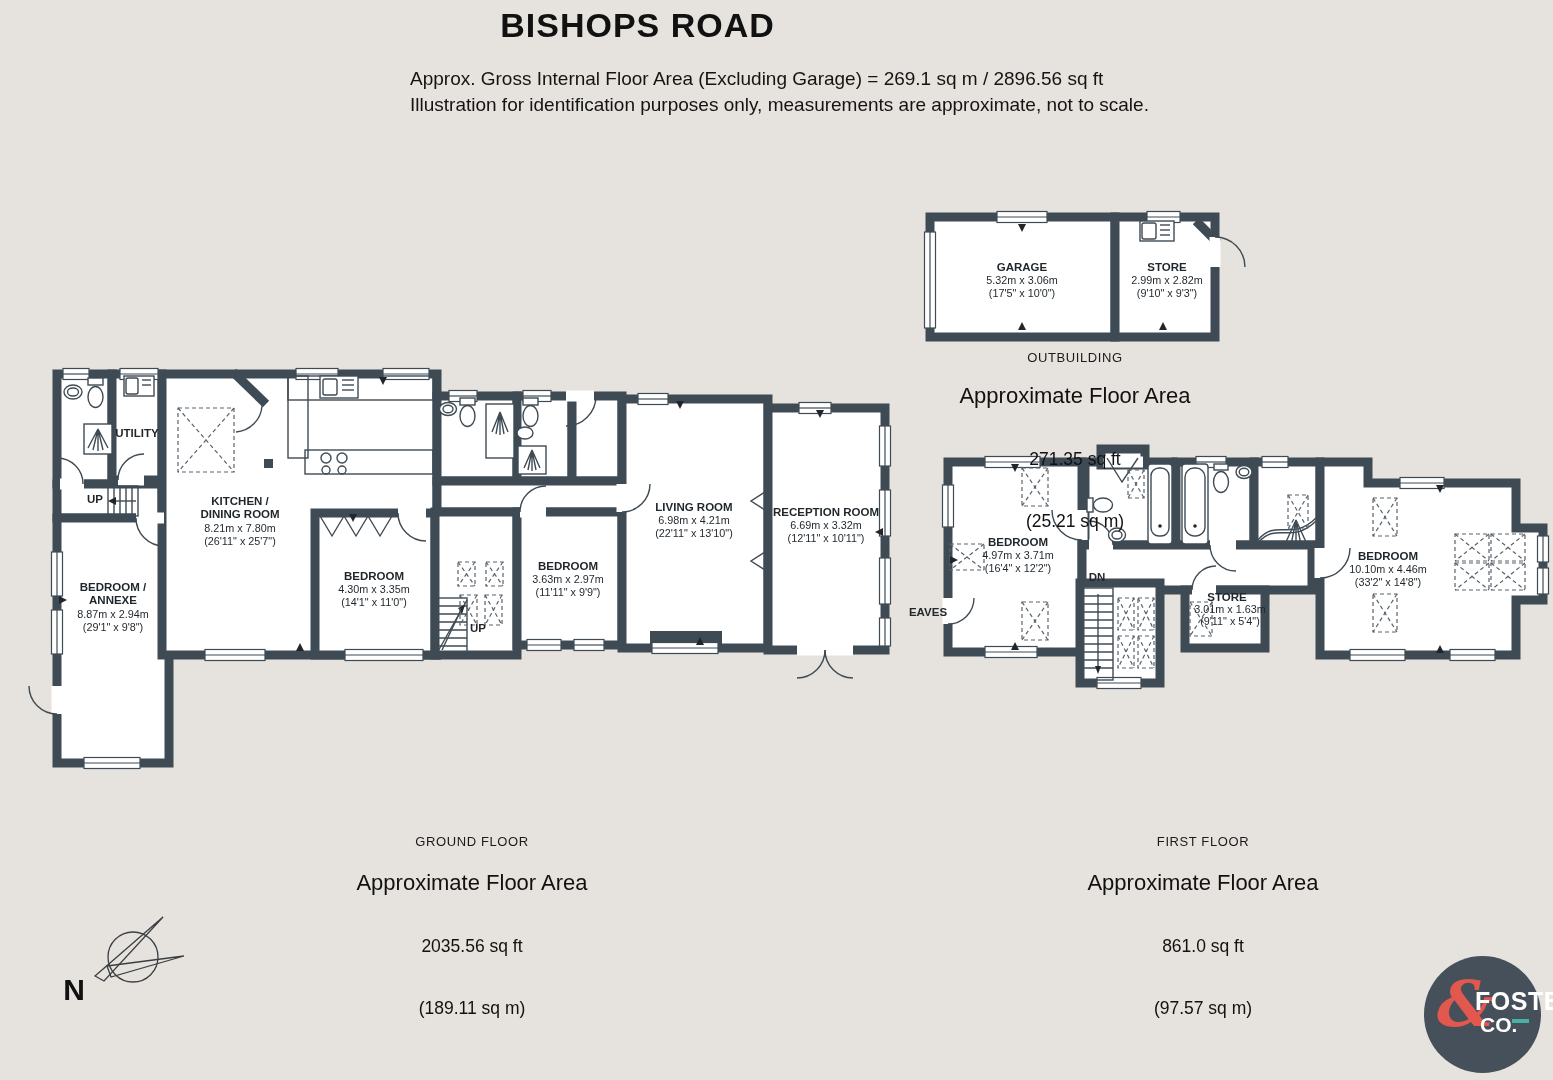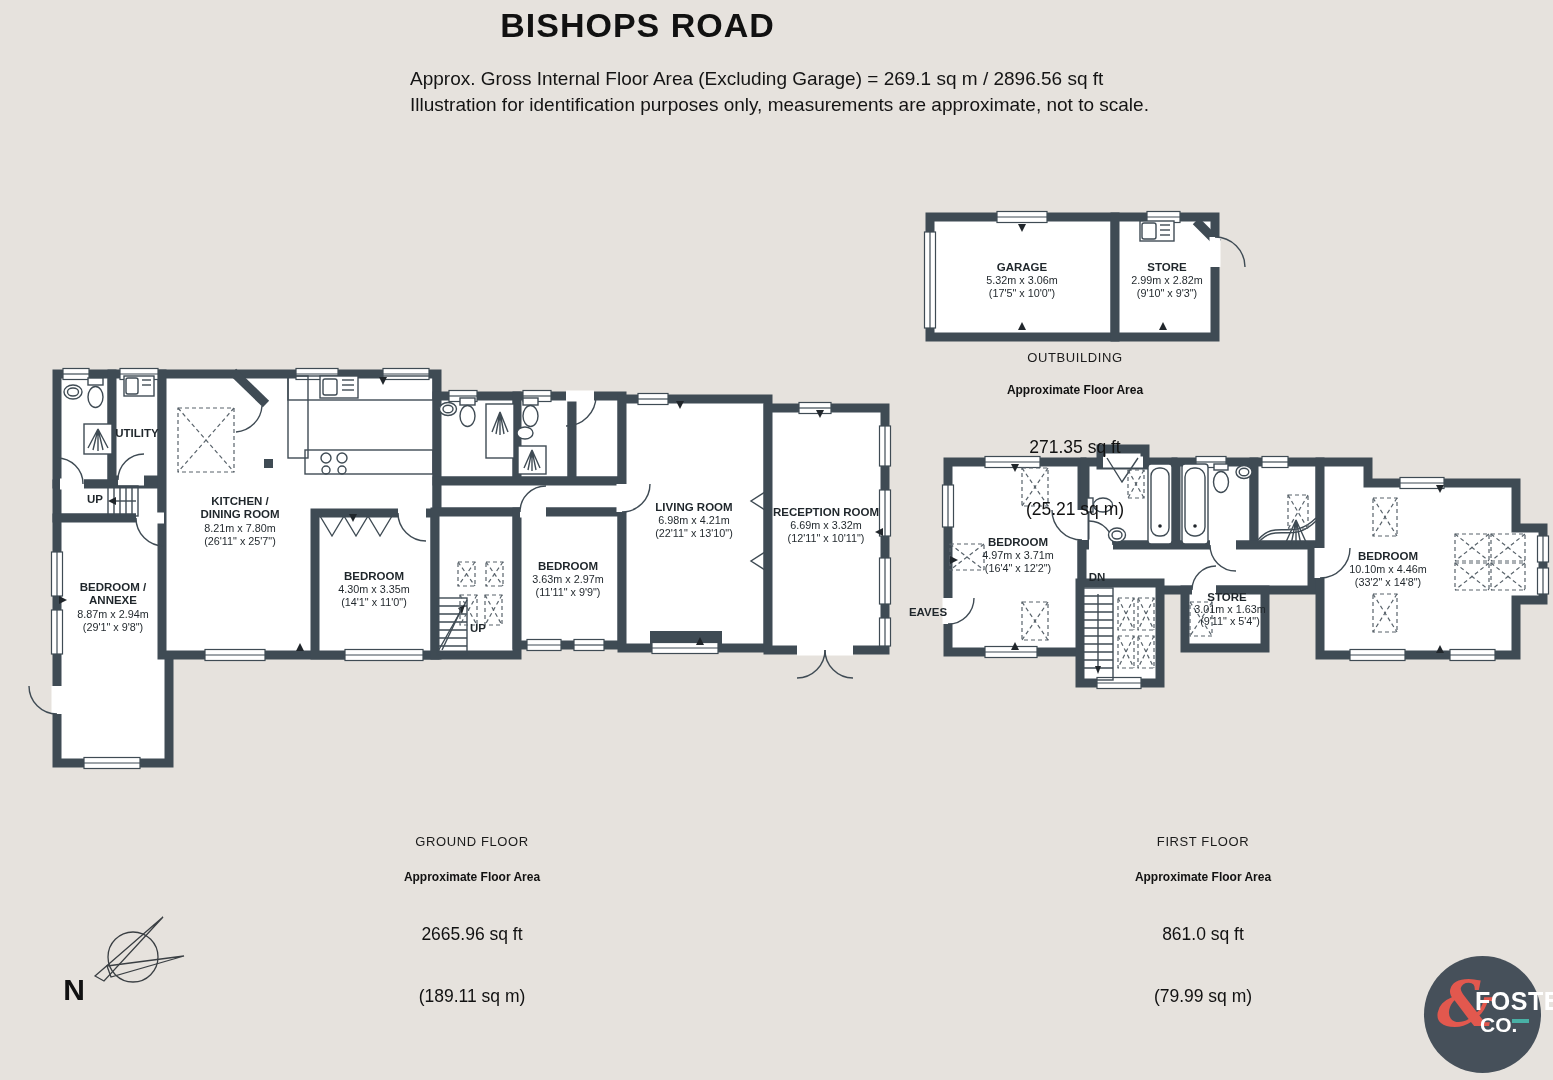--- a/index.html
+++ b/index.html
@@ -8,21 +8,21 @@
   .plan-svg{position:absolute;left:0;top:0;}
 
   
   .title{position:absolute;left:0;top:6px;width:1275px;text-align:center;
          font-size:34px;font-weight:bold;letter-spacing:1px;color:#111;}
   .subtitle{position:absolute;left:410px;top:66px;font-size:19px;line-height:26px;color:#141414;}
 
   
   .floorlabel{position:absolute;text-align:center;font-size:13px;letter-spacing:.6px;color:#1b1b1b;}
   .areablock{position:absolute;text-align:center;color:#111;}
-  .areablock .ah{font-size:12px;font-weight:bold;margin-bottom:2px;}
+  .areablock .ah{font-size:22px;font-weight:normal;margin-bottom:2px;}
   .areablock .av{font-size:17.5px;line-height:21.5px;margin-top:40px;}
 
   
   .room{fill:#ffffff;stroke:#3f4b54;stroke-width:9;stroke-linejoin:miter;}
   .wall{stroke:#3f4b54;stroke-width:9;fill:none;}
   .thin{stroke:#3f4b54;stroke-width:1.4;fill:none;}
   .fix{stroke:#3f4b54;stroke-width:1.4;fill:#ffffff;}
   .win rect{fill:#ffffff;stroke:#3f4b54;stroke-width:1.2;}
   .win line{stroke:#3f4b54;stroke-width:1.2;}
   .gap{fill:#ffffff;}
@@ -483,29 +483,29 @@
   <div class="floorlabel" style="left:925px;top:350px;width:300px">OUTBUILDING</div>
   <div class="areablock" style="left:925px;top:383px;width:300px">
     <div class="ah" ind="">Approximate Floor Area</div>
     <div class="av">271.35 sq ft</div>
     <div class="av">(25.21 sq m)</div>
   </div>
 
   <div class="floorlabel" style="left:322px;top:834px;width:300px">GROUND FLOOR</div>
   <div class="areablock" style="left:322px;top:870px;width:300px">
     <div class="ah">Approximate Floor Area</div>
-    <div class="av">2665.96 sq ft</div>
+    <div class="av">2035.56 sq ft</div>
     <div class="av">(189.11 sq m)</div>
   </div>
 
   <div class="floorlabel" style="left:1053px;top:834px;width:300px">FIRST FLOOR</div>
   <div class="areablock" style="left:1053px;top:870px;width:300px">
     <div class="ah">Approximate Floor Area</div>
     <div class="av">861.0 sq ft</div>
-    <div class="av">(79.99 sq m)</div>
+    <div class="av">(97.57 sq m)</div>
   </div>
 
   <div class="logo">
     <span class="amp">&amp;</span>
     <span class="nm">FOSTER</span>
     <span class="sfx">CO.</span>
     <span class="teal"></span>
   </div>
 
 </div>

